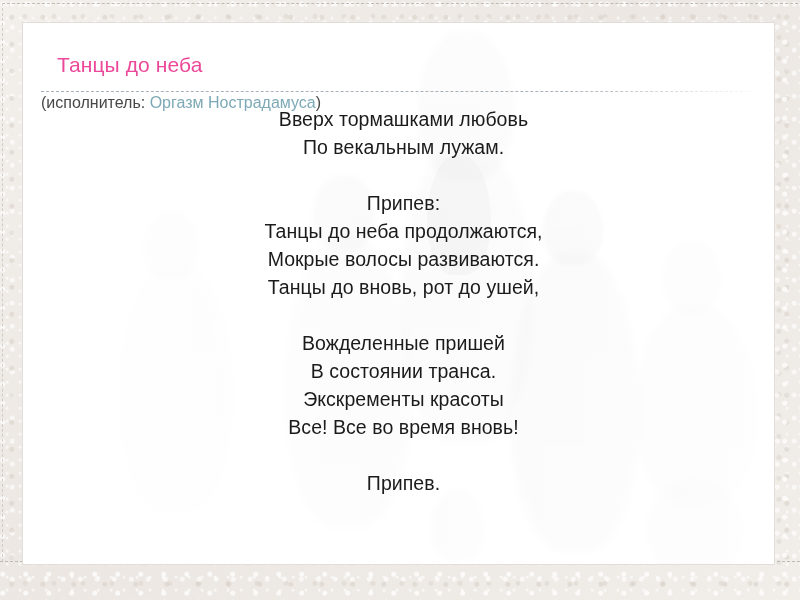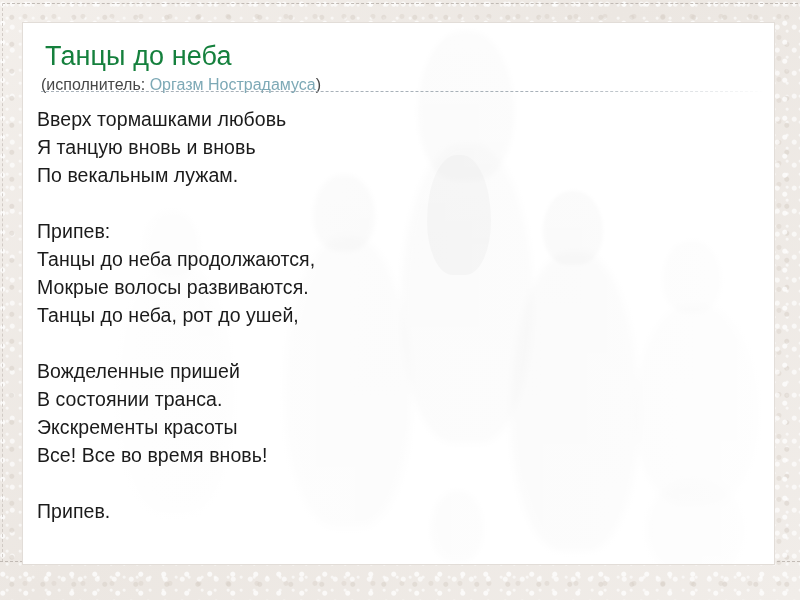--- a/index.html
+++ b/index.html
@@ -175,25 +175,25 @@
     padding: 0;
   }
 
   #title-block {
     position: absolute;
     left: 18px;
     top: 14px;
     right: 12px;
   }
   #slide-title {
-    margin: 4px;
-    font-size: 27px;
+    margin: 16px;
+    font-size: 21px;
     font-weight: normal;
     line-height: 1.12;
-    color: #15803d;
+    color: #ec4899;
     letter-spacing: 0.1px;
     white-space: nowrap;
   }
   #slide-subtitle {
     margin: 4px 0 0 0;
     font-size: 16px;
     font-weight: normal;
     color: #474747;
     line-height: 1.2;
     white-space: nowrap;
@@ -215,23 +215,24 @@
   #title-rule::after {
     content: "";
     position: absolute;
     left: 0; right: 0; top: -1px;
     height: 2px;
     background: linear-gradient(90deg, rgba(255,255,255,0) 72%, rgba(255,255,255,1) 100%);
   }
 
   #lyrics-body {
     position: absolute;
-    left: 14px;
+    left: 22px;
     top: 82px;
     right: 12px;
+    text-align: center;
   }
   .lyric-stanza { margin: 0 0 0 0; }
   .lyric-line {
     font-size: 19.5px;
     line-height: 28px;
     color: #1b1b1b;
     white-space: pre;
     letter-spacing: 0.05px;
   }
   .lyric-gap { height: 28px; }
@@ -269,31 +270,30 @@
         <h1 id="slide-title">Танцы до неба</h1>
         <div id="slide-subtitle"><span>(исполнитель: </span><a id="artist-link" href="#">Оргазм Нострадамуса</a><span>)</span></div>
       </div>
 
       <div id="title-rule"></div>
 
       <div id="lyrics-body">
 
         <div class="lyric-stanza">
           <div class="lyric-line">Вверх тормашками любовь</div>
-          <div class="lyric-line">Я танцую вновь и вновь</div>
           <div class="lyric-line">По векальным лужам.</div>
         </div>
 
         <div class="lyric-gap"></div>
 
         <div class="lyric-stanza">
           <div class="lyric-line">Припев:</div>
           <div class="lyric-line">Танцы до неба продолжаются,</div>
           <div class="lyric-line">Мокрые волосы развиваются.</div>
-          <div class="lyric-line">Танцы до неба, рот до ушей,</div>
+          <div class="lyric-line">Танцы до вновь, рот до ушей,</div>
         </div>
 
         <div class="lyric-gap"></div>
 
         <div class="lyric-stanza">
           <div class="lyric-line">Вожделенные пришей</div>
           <div class="lyric-line">В состоянии транса.</div>
           <div class="lyric-line">Экскременты красоты</div>
           <div class="lyric-line">Все! Все во время вновь!</div>
         </div>

